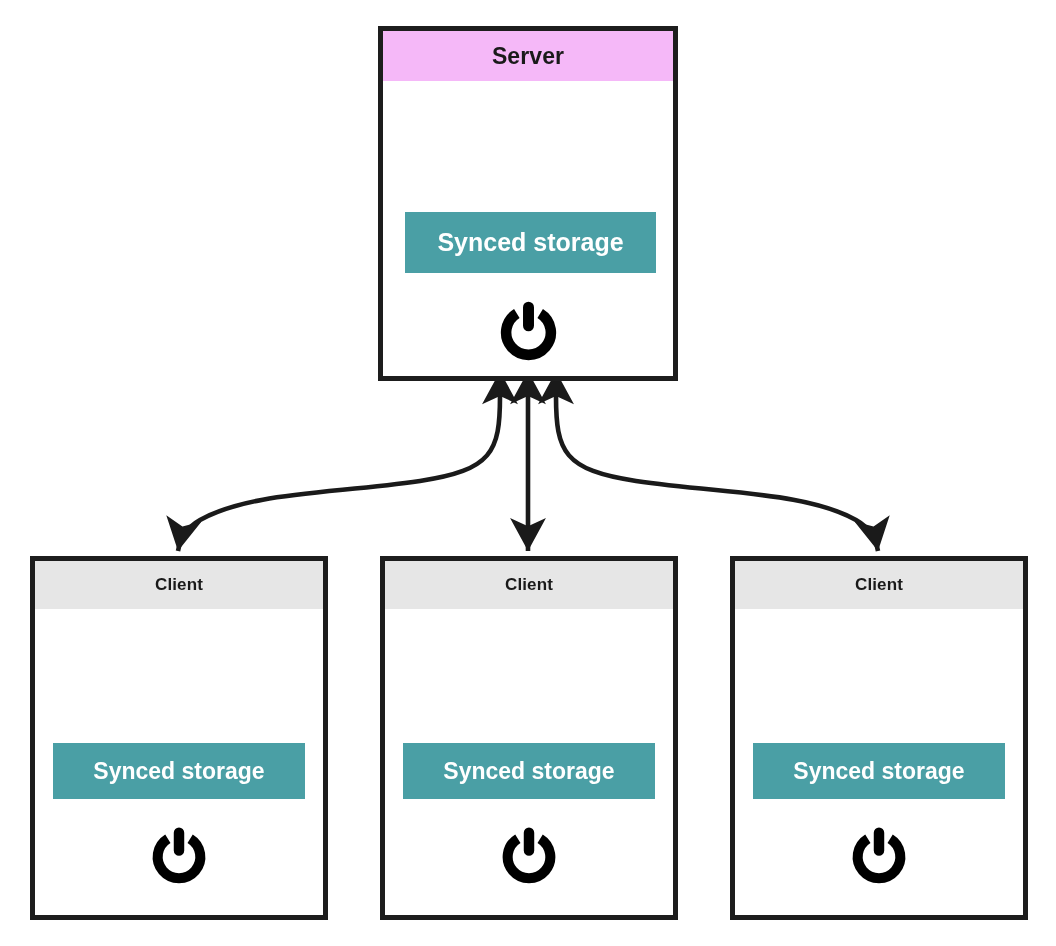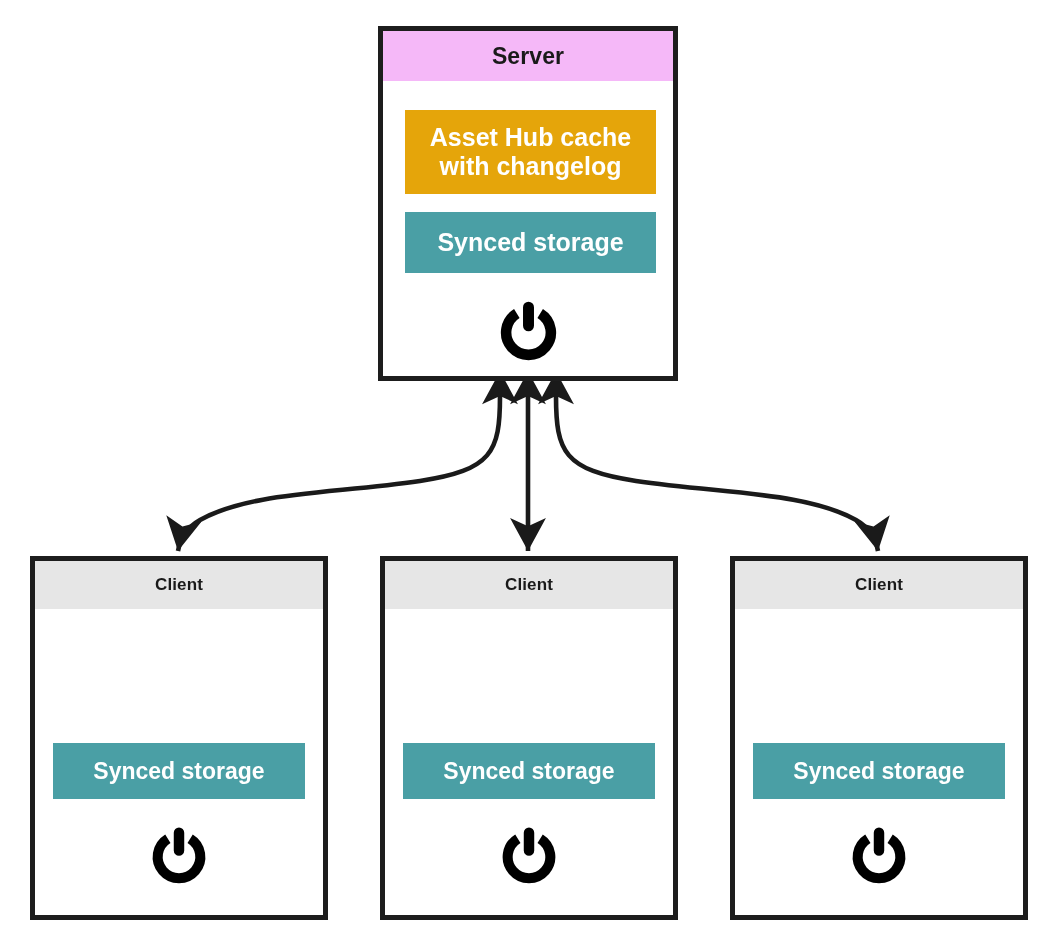--- a/index.html
+++ b/index.html
@@ -100,21 +100,20 @@
 
     <path d="M 528 396 L 528 551" fill="none" stroke="#1a1a1a" stroke-width="4.6" stroke-linecap="butt" marker-start="url(#arrowUp)" marker-end="url(#arrowDn)"></path>
 
     <path d="M 556 396 C 556 452 564 470 636 481 C 726 494 806 492 856 520 C 870 528 876 540 878 551" fill="none" stroke="#1a1a1a" stroke-width="4.6" stroke-linecap="butt" marker-start="url(#arrowUp)" marker-end="url(#arrowDn)"></path>
   </svg>
 
   <div class="node-box" id="server-box" style="left:378px; top:26px; width:300px; height:355px;">
 
     <div class="node-header server-header" style="background:#f5b8f8;">Server</div>
 
-    <div class="bar bar-orange" style="left:22px; top:79px; width:251px; height:84px; background:#e5a50a;">Asset Hub cache with changelog</div>
 
     <div class="bar bar-teal" style="left:22px; top:181px; width:251px; height:61px; background:#4a9fa5;">Synced storage</div>
 
     <svg class="power-icon" style="left:113px; top:266px;" width="65" height="65" viewBox="0 0 64 64">
       <path d="M 32 10 m -5.4 0 a 5.4 5.4 0 0 1 10.8 0 l 0 18.4 a 5.4 5.4 0 0 1 -10.8 0 Z" fill="#000000"></path>
       <path d="M 20.5 16.2 A 22 22 0 1 0 43.5 16.2" fill="none" stroke="#000000" stroke-width="10.4" stroke-linecap="butt"></path>
     </svg>
   </div>
 
   <div class="node-box" style="left:30px; top:556px; width:298px; height:364px;">

